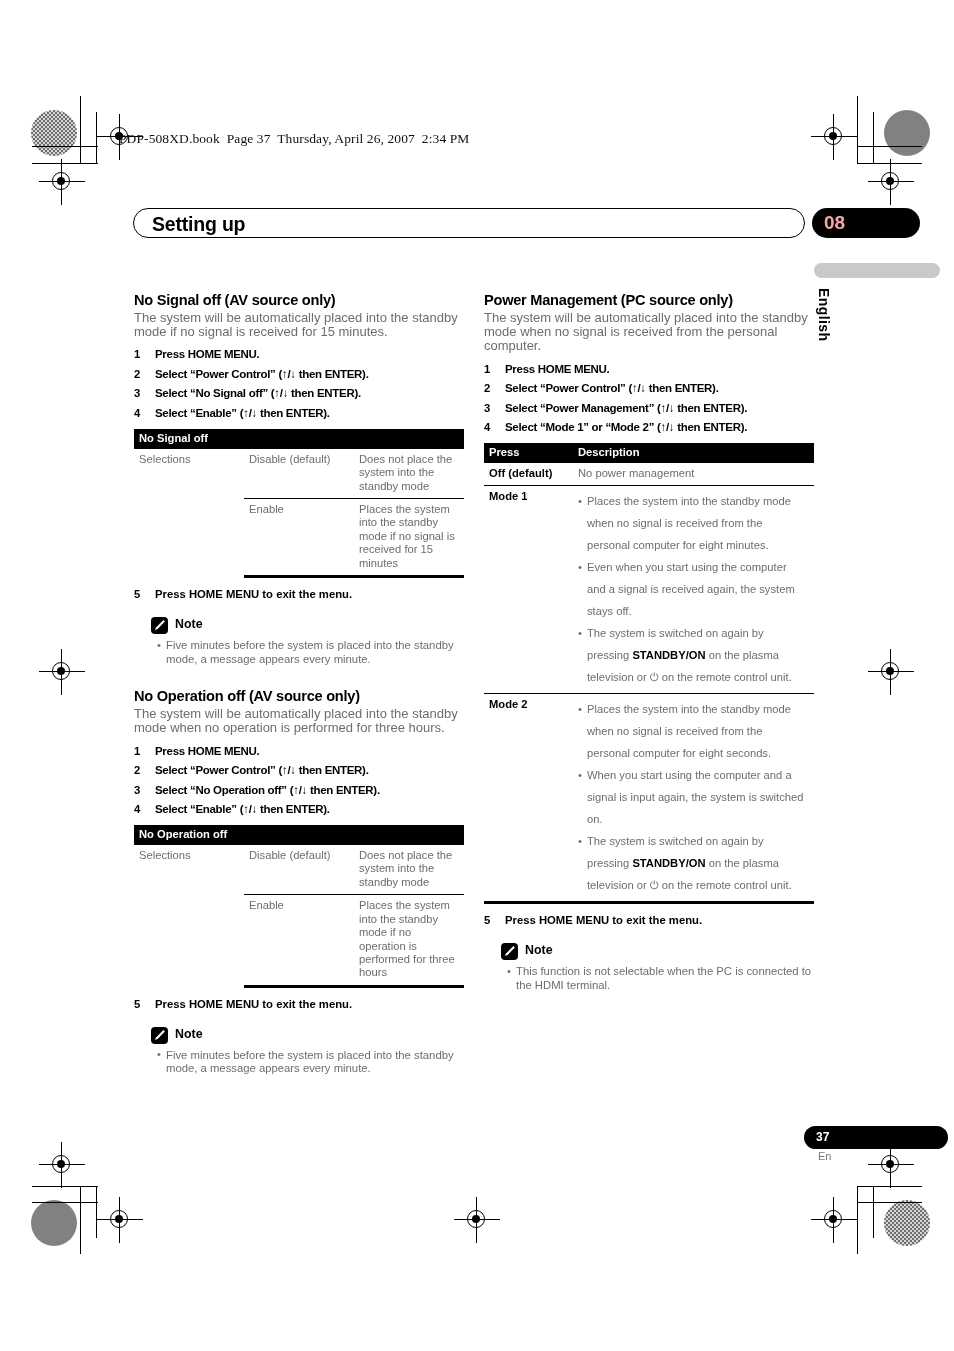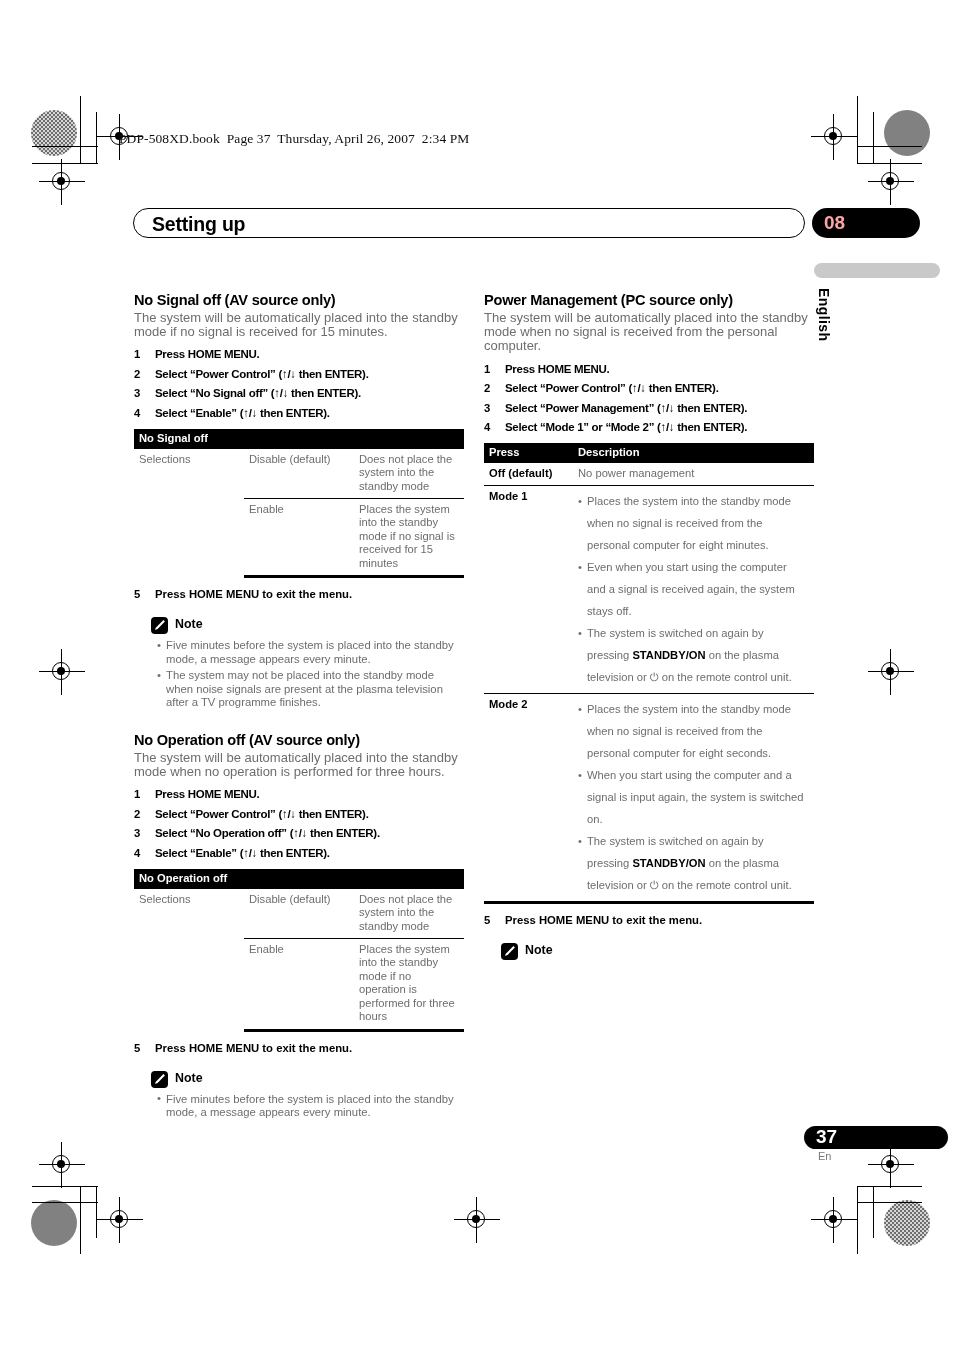--- a/index.html
+++ b/index.html
@@ -287,21 +287,21 @@
   
   .pagebox {
     position: absolute;
     left: 804px;
     top: 1126px;
     width: 144px;
     height: 23px;
     background: #000;
     border-radius: 11.5px;
     color: #fff;
-    font-size: 19px;
+    font-size: 12px;
     font-weight: bold;
     line-height: 22px;
     padding-left: 12px;
     box-sizing: border-box;
   }
   .pagelang {
     position: absolute;
     left: 818px;
     top: 1150px;
     font-size: 11px;
@@ -468,21 +468,20 @@
         <span class="note-icon">
           <svg width="13" height="13" viewBox="0 0 13 13">
             <path d="M10.4 1.1 L11.9 2.6 L4.6 9.9 L2.2 10.8 L3.1 8.4 Z" fill="#ffffff"></path>
             <path d="M2.2 10.8 L3.1 8.4 L4.3 9.6 Z" fill="#ffffff"></path>
           </svg>
         </span>
         <span class="note-title">Note</span>
       </div>
       <ul class="notelist">
         <li>Five minutes before the system is placed into the standby mode, a message appears every minute.</li>
-        <li>The system may not be placed into the standby mode when noise signals are present at the plasma television after a TV programme finishes.</li>
       </ul>
     </div>
   </section>
 
   <section style="margin-top:22px;">
     <h2 class="sec">No Operation off (AV source only)</h2>
     <p class="intro">The system will be automatically placed into the standby mode when no operation is performed for three hours.</p>
 
     <ol class="steps">
       <li>
@@ -611,18 +610,21 @@
     <div class="note">
       <div class="note-head">
         <span class="note-icon">
           <svg width="13" height="13" viewBox="0 0 13 13">
             <path d="M10.4 1.1 L11.9 2.6 L4.6 9.9 L2.2 10.8 L3.1 8.4 Z" fill="#ffffff"></path>
             <path d="M2.2 10.8 L3.1 8.4 L4.3 9.6 Z" fill="#ffffff"></path>
           </svg>
         </span>
         <span class="note-title">Note</span>
       </div>
+      <ul class="notelist">
+        <li>This function is not selectable when the PC is connected to the HDMI terminal.</li>
+      </ul>
     </div>
   </section>
 </div>
 
 <div class="pagebox">37</div>
 <div class="pagelang">En</div>
 
 </body></html>

